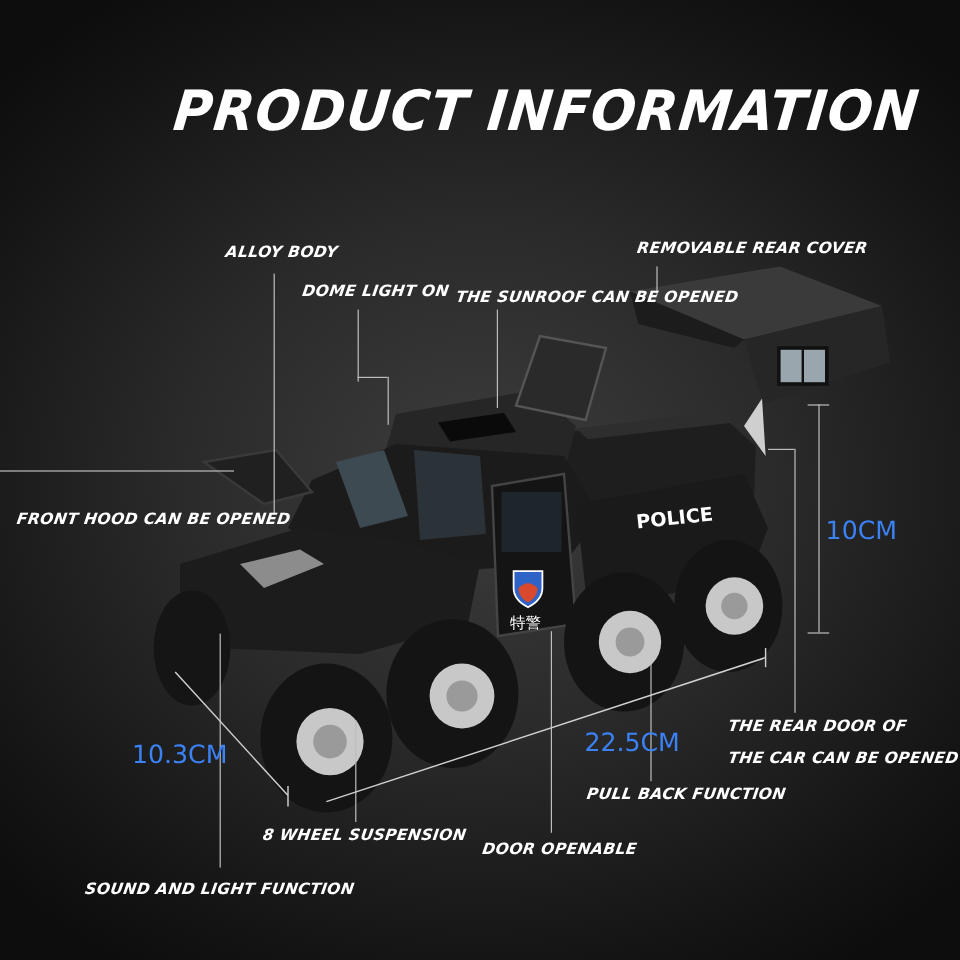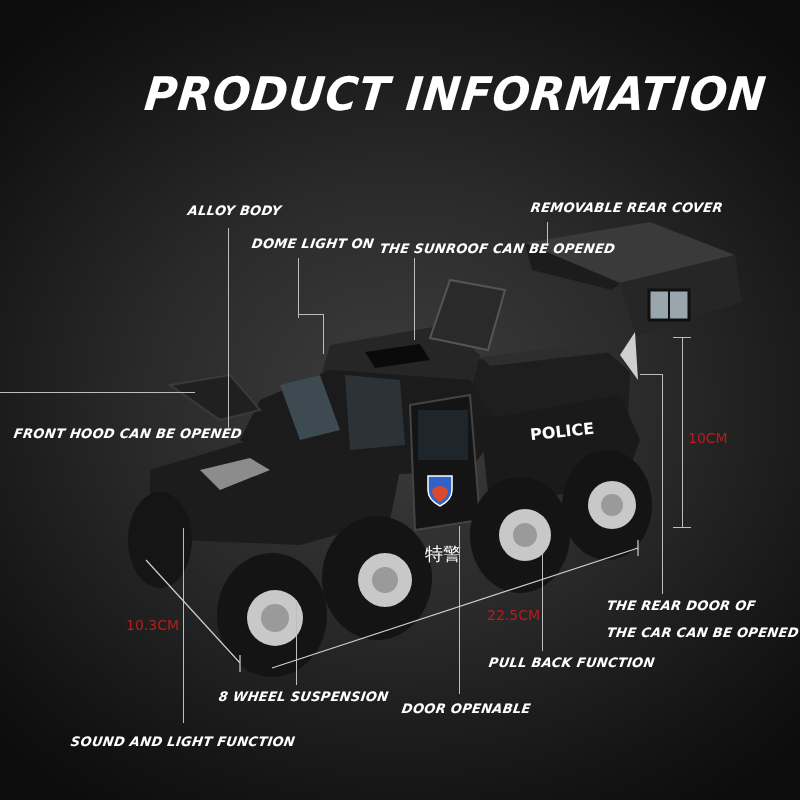--- a/index.html
+++ b/index.html
@@ -12,21 +12,21 @@
     position:absolute; left:145px; top:68px; width:490px;
     color:#fff; font-family:"DejaVu Sans", sans-serif; font-weight:bold;
     font-size:44px; font-style:italic; letter-spacing:1px;
     transform: skewX(-6deg) scaleY(1.05); white-space:nowrap;
   }
   .lbl {
     position:absolute; color:#fff; font-family:"DejaVu Sans", sans-serif;
     font-weight:bold; font-style:italic; font-size:13px; white-space:nowrap;
     transform: skewX(-8deg); letter-spacing:0.3px;
   }
-  .dim { position:absolute; color:#b91c1c; font-family:"DejaVu Sans", sans-serif; font-size:14px; }
+  .dim { position:absolute; color:#3b82f6; font-family:"DejaVu Sans", sans-serif; font-size:21px; }
   .ln { position:absolute; background:#bdbdbd; }
   svg.car { position:absolute; left:0; top:0; }
 </style>
 </head>
 <body>
 
 <div class="title">PRODUCT INFORMATION</div>
 
 <svg class="car" width="800" height="800">
 
@@ -75,21 +75,21 @@
     <ellipse cx="520" cy="535" rx="50" ry="58" fill="#141414"></ellipse>
       <circle cx="525" cy="535" r="26" fill="#c8c8c8"></circle>
       <circle cx="525" cy="535" r="12" fill="#9a9a9a"></circle>
     <ellipse cx="607" cy="505" rx="45" ry="55" fill="#141414"></ellipse>
       <circle cx="612" cy="505" r="24" fill="#c8c8c8"></circle>
       <circle cx="612" cy="505" r="11" fill="#9a9a9a"></circle>
   </g>
 </svg>
 
 <div style="position:absolute;left:530px;top:422px;color:#fff;font-weight:bold;font-size:16px;transform:rotate(-6deg);font-family:'DejaVu Sans',sans-serif;">POLICE</div>
-<div style="position:absolute;left:425px;top:510px;color:#fff;font-size:18px;font-family:'DejaVu Sans',sans-serif;margin-top:32px;">特警</div>
+<div style="position:absolute;left:425px;top:510px;color:#fff;font-size:13px;font-family:'DejaVu Sans',sans-serif;">特警</div>
 
 <div class="ln" style="left:228px;top:228px;width:1px;height:200px;"></div>
 <div class="ln" style="left:298px;top:258px;width:1px;height:60px;"></div>
 <div class="ln" style="left:298px;top:314px;width:25px;height:1px;"></div>
 <div class="ln" style="left:323px;top:314px;width:1px;height:40px;"></div>
 <div class="ln" style="left:414px;top:258px;width:1px;height:82px;"></div>
 <div class="ln" style="left:547px;top:222px;width:1px;height:24px;"></div>
 <div class="ln" style="left:0;top:392px;width:195px;height:1px;"></div>
 <div class="ln" style="left:640px;top:374px;width:22px;height:1px;"></div>
 <div class="ln" style="left:662px;top:374px;width:1px;height:220px;"></div>
@@ -115,13 +115,13 @@
 <div class="lbl" style="left:14px;top:426px;">FRONT HOOD CAN BE OPENED</div>
 <div class="lbl" style="left:607px;top:598px;">THE REAR DOOR OF</div>
 <div class="lbl" style="left:607px;top:625px;">THE CAR CAN BE OPENED</div>
 <div class="lbl" style="left:489px;top:655px;">PULL BACK FUNCTION</div>
 <div class="lbl" style="left:219px;top:689px;">8 WHEEL SUSPENSION</div>
 <div class="lbl" style="left:402px;top:701px;">DOOR OPENABLE</div>
 <div class="lbl" style="left:71px;top:734px;">SOUND AND LIGHT FUNCTION</div>
 
 <div class="dim" style="left:688px;top:430px;">10CM</div>
 <div class="dim" style="left:487px;top:607px;">22.5CM</div>
-<div class="dim" style="left:126px;top:617px;">10.3CM</div>
+<div class="dim" style="left:110px;top:617px;">10.3CM</div>
 
 </body></html>

